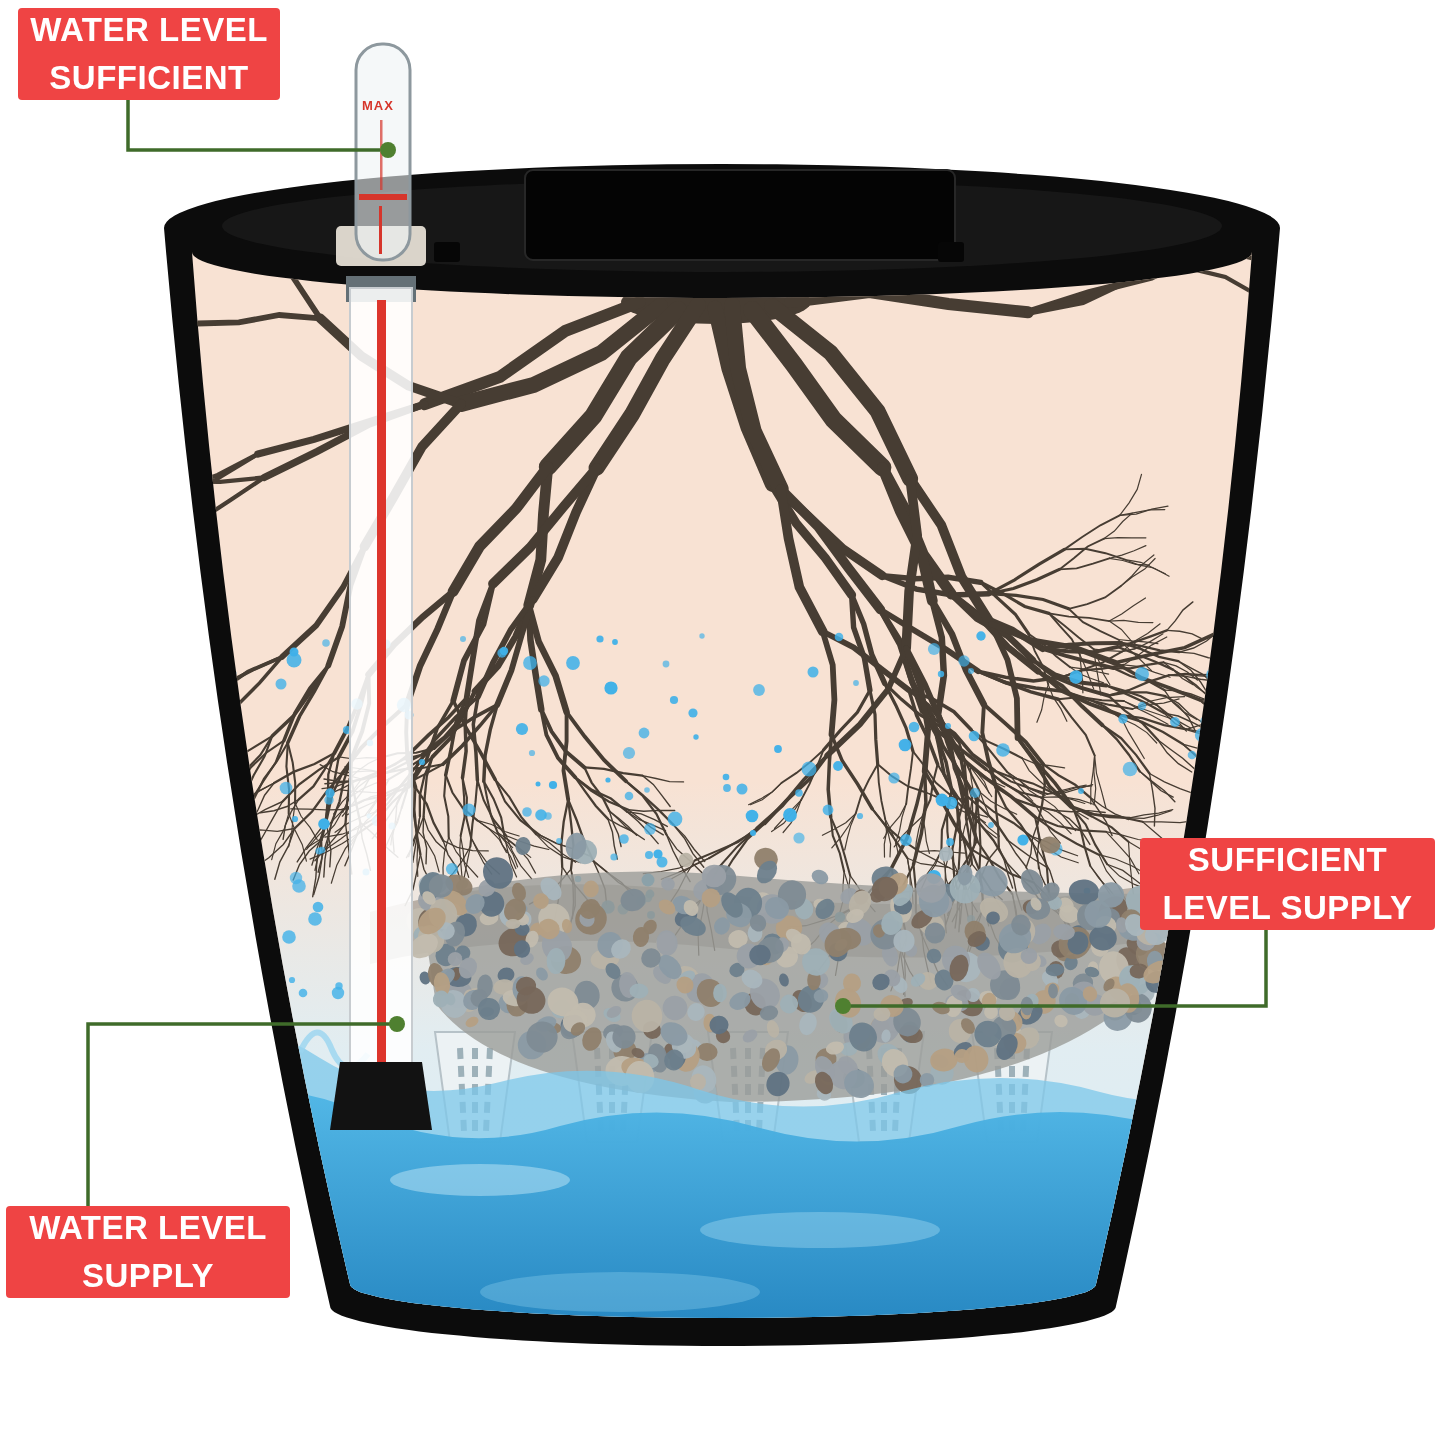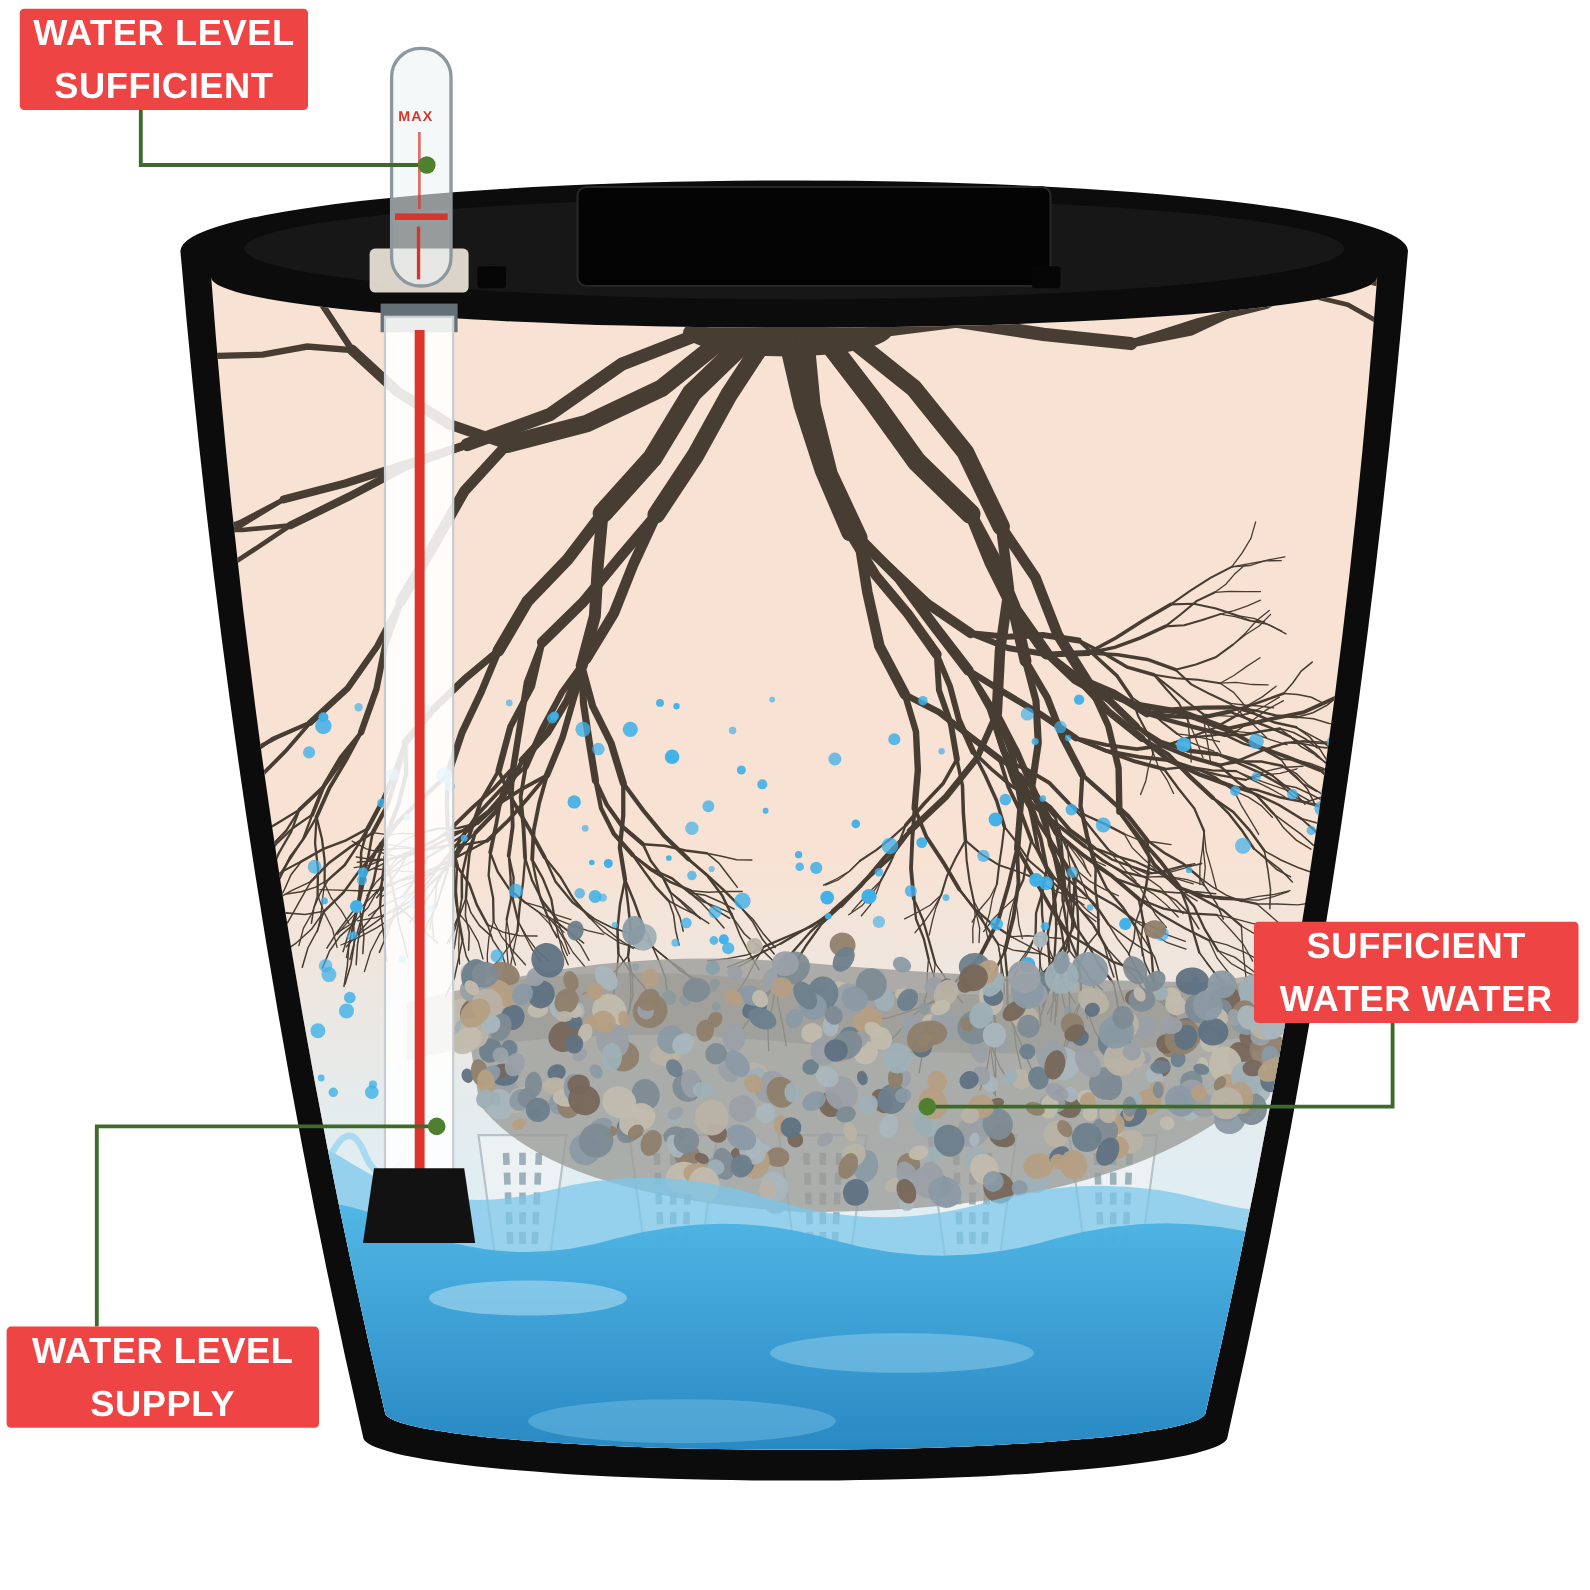--- a/index.html
+++ b/index.html
@@ -1535,21 +1535,21 @@
     </g>
   </svg>
 
   <div class="label-box" id="box-indicator">
     <div class="label-line">WATER LEVEL</div>
     <div class="label-line">SUFFICIENT</div>
   </div>
 
   <div class="label-box" id="box-supply">
     <div class="label-line">SUFFICIENT</div>
-    <div class="label-line">WATER WATER</div>
+    <div class="label-line">LEVEL SUPPLY</div>
   </div>
 
   <div class="label-box" id="box-shaft">
     <div class="label-line">WATER LEVEL</div>
     <div class="label-line">SUPPLY</div>
   </div>
 
 
 </div>
 

